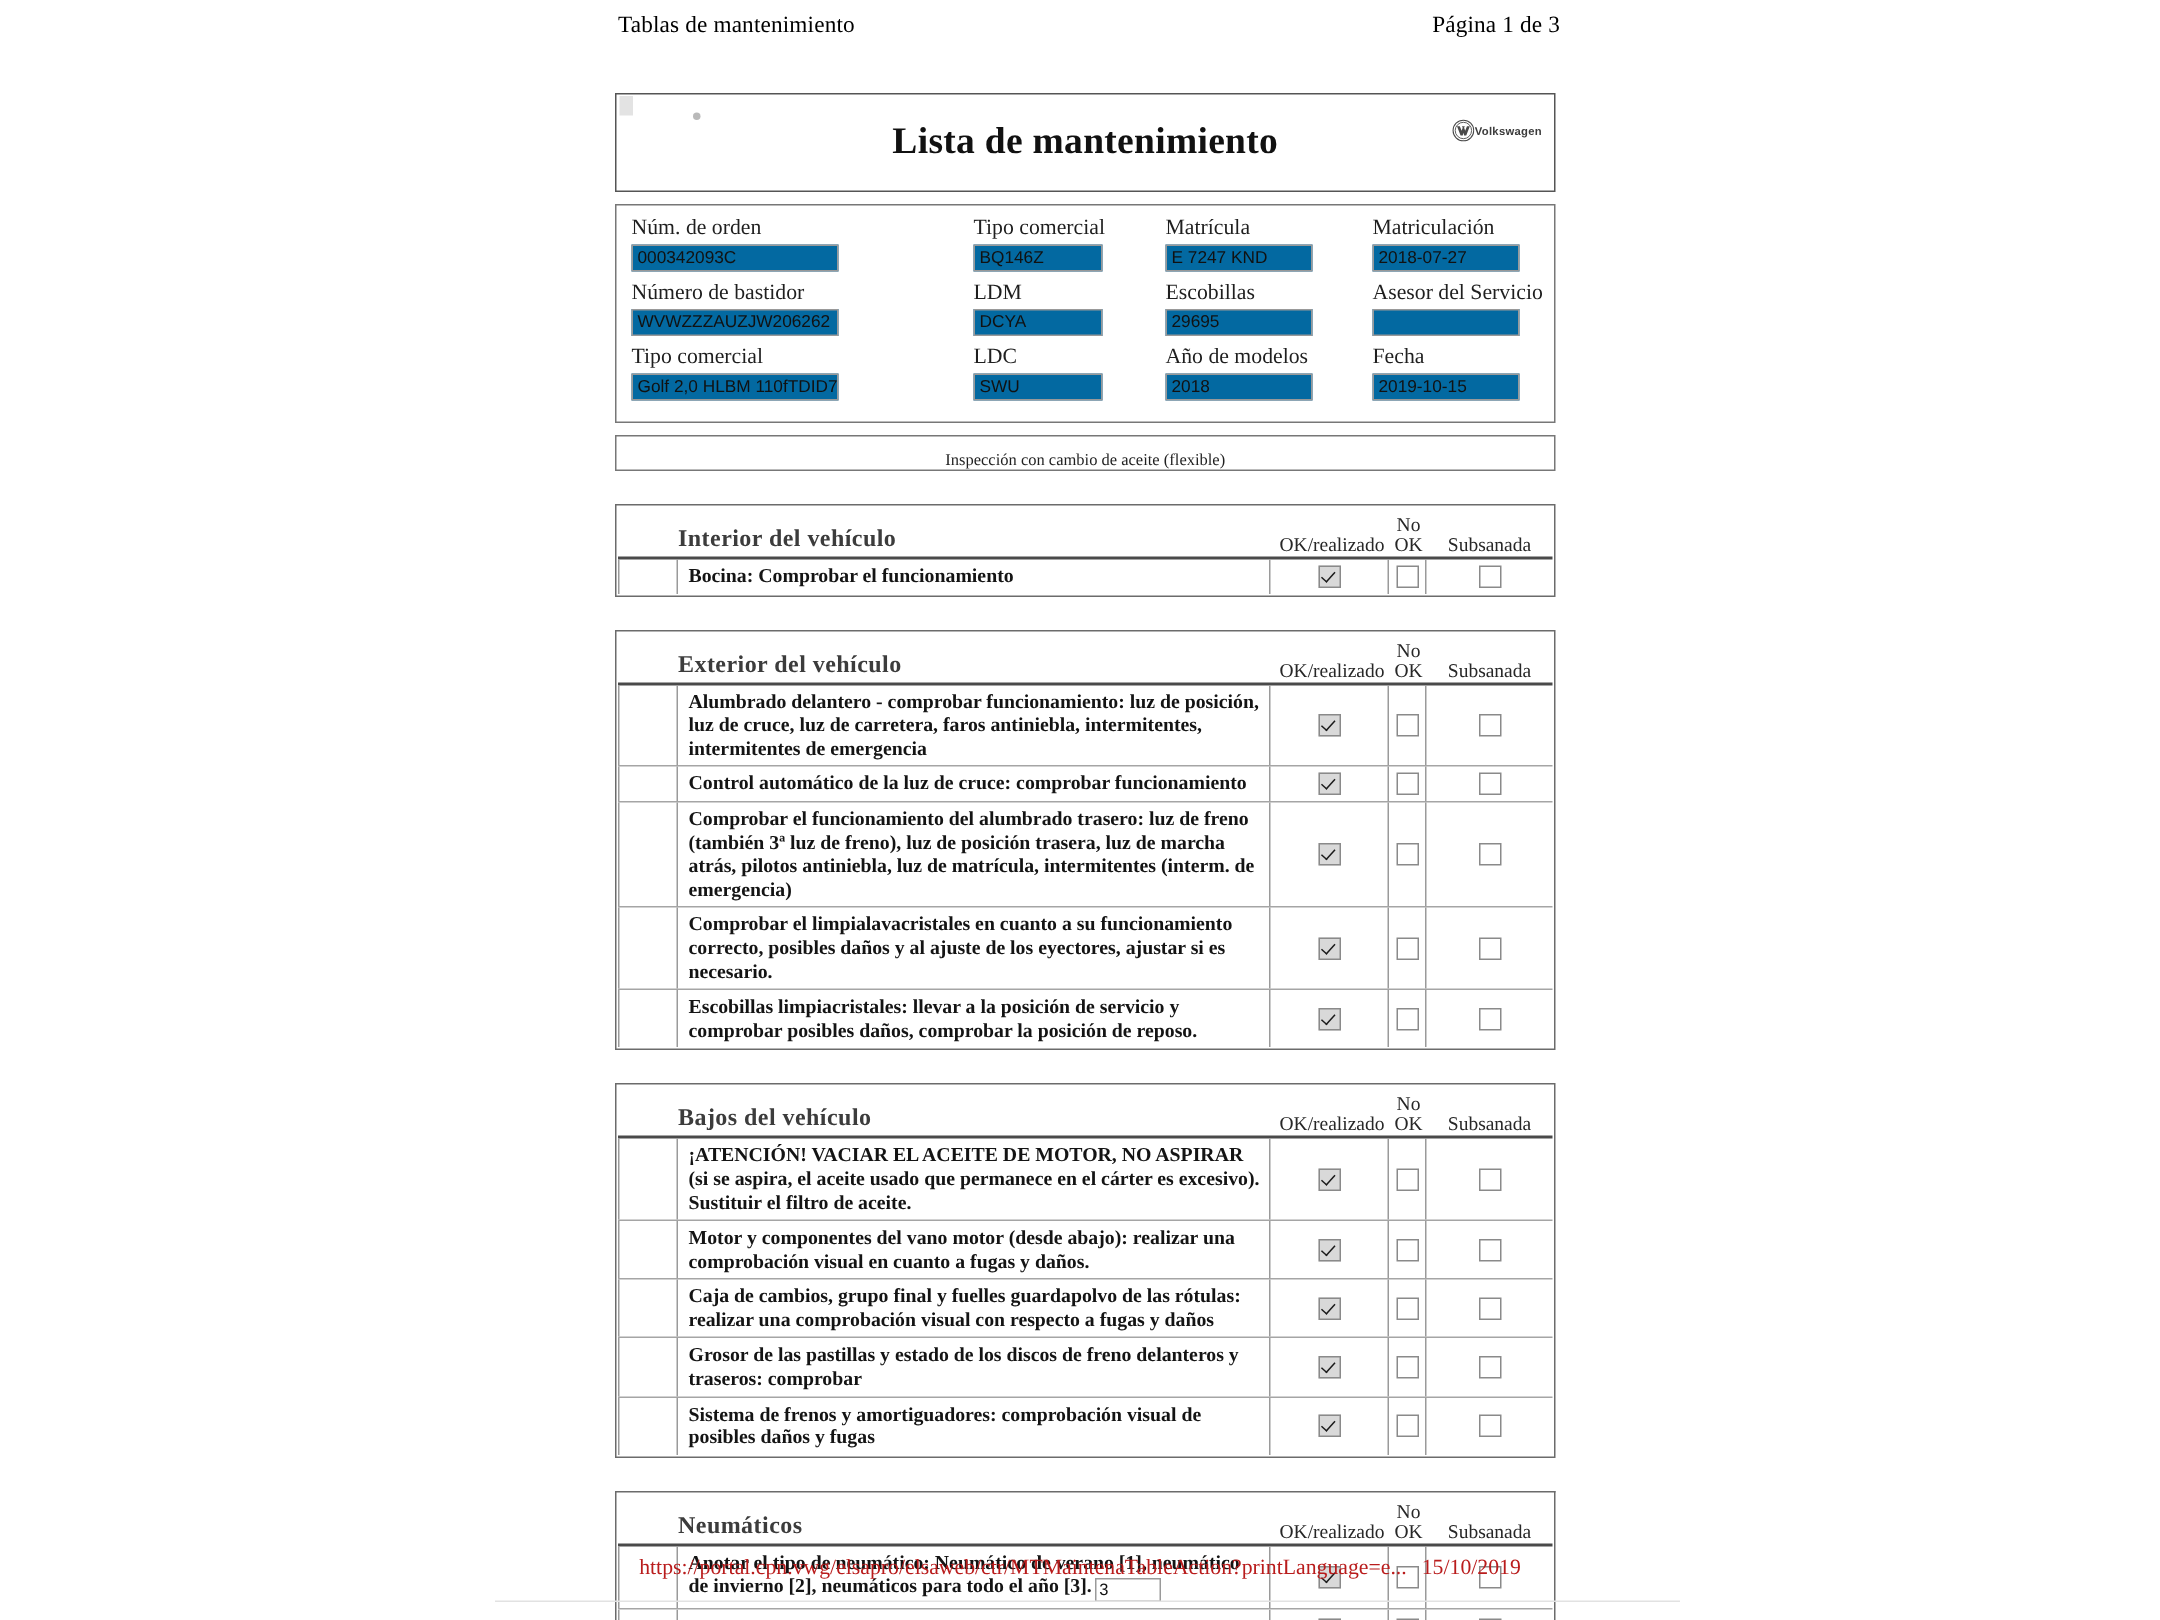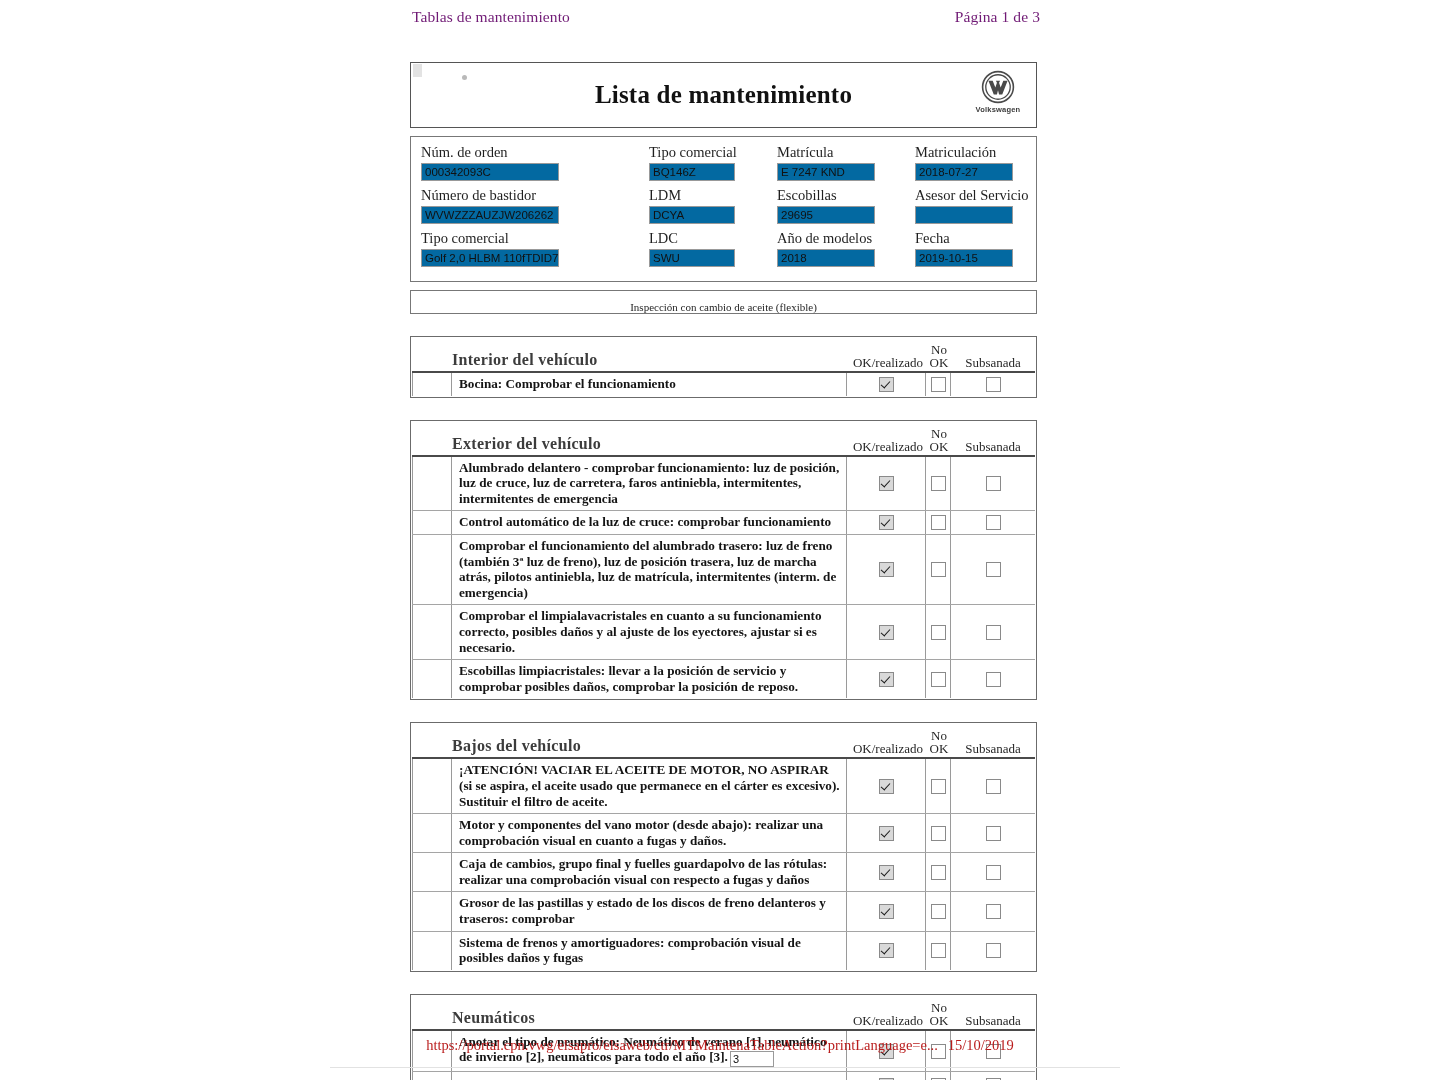--- a/index.html
+++ b/index.html
@@ -19,21 +19,21 @@
   
   .page-header {
     position: absolute;
     top: 8px;
     left: 412px;
     width: 628px;
     display: flex;
     justify-content: space-between;
     align-items: baseline;
     font-size: 15.5px;
-    color: #701a75;
+    color: #000000;
     letter-spacing: .1px;
   }
 
   
   .doc {
     position: absolute;
     top: 62px;
     left: 410px;
     width: 627px;
   }
@@ -69,21 +69,21 @@
     background: #b9b9b9;
   }
 
   
   .vw-logo {
     position: absolute;
     right: 8px;
     top: 7px;
     width: 60px;
     display: flex;
-    flex-direction: column;
+    flex-direction: row;
     align-items: center;
   }
   .vw-logo svg { display: block; }
   .vw-wordmark {
     font-family: "Liberation Sans", sans-serif;
     font-size: 7.5px;
     font-weight: bold;
     color: #3b3b3b;
     margin-top: 1px;
     letter-spacing: .2px;

